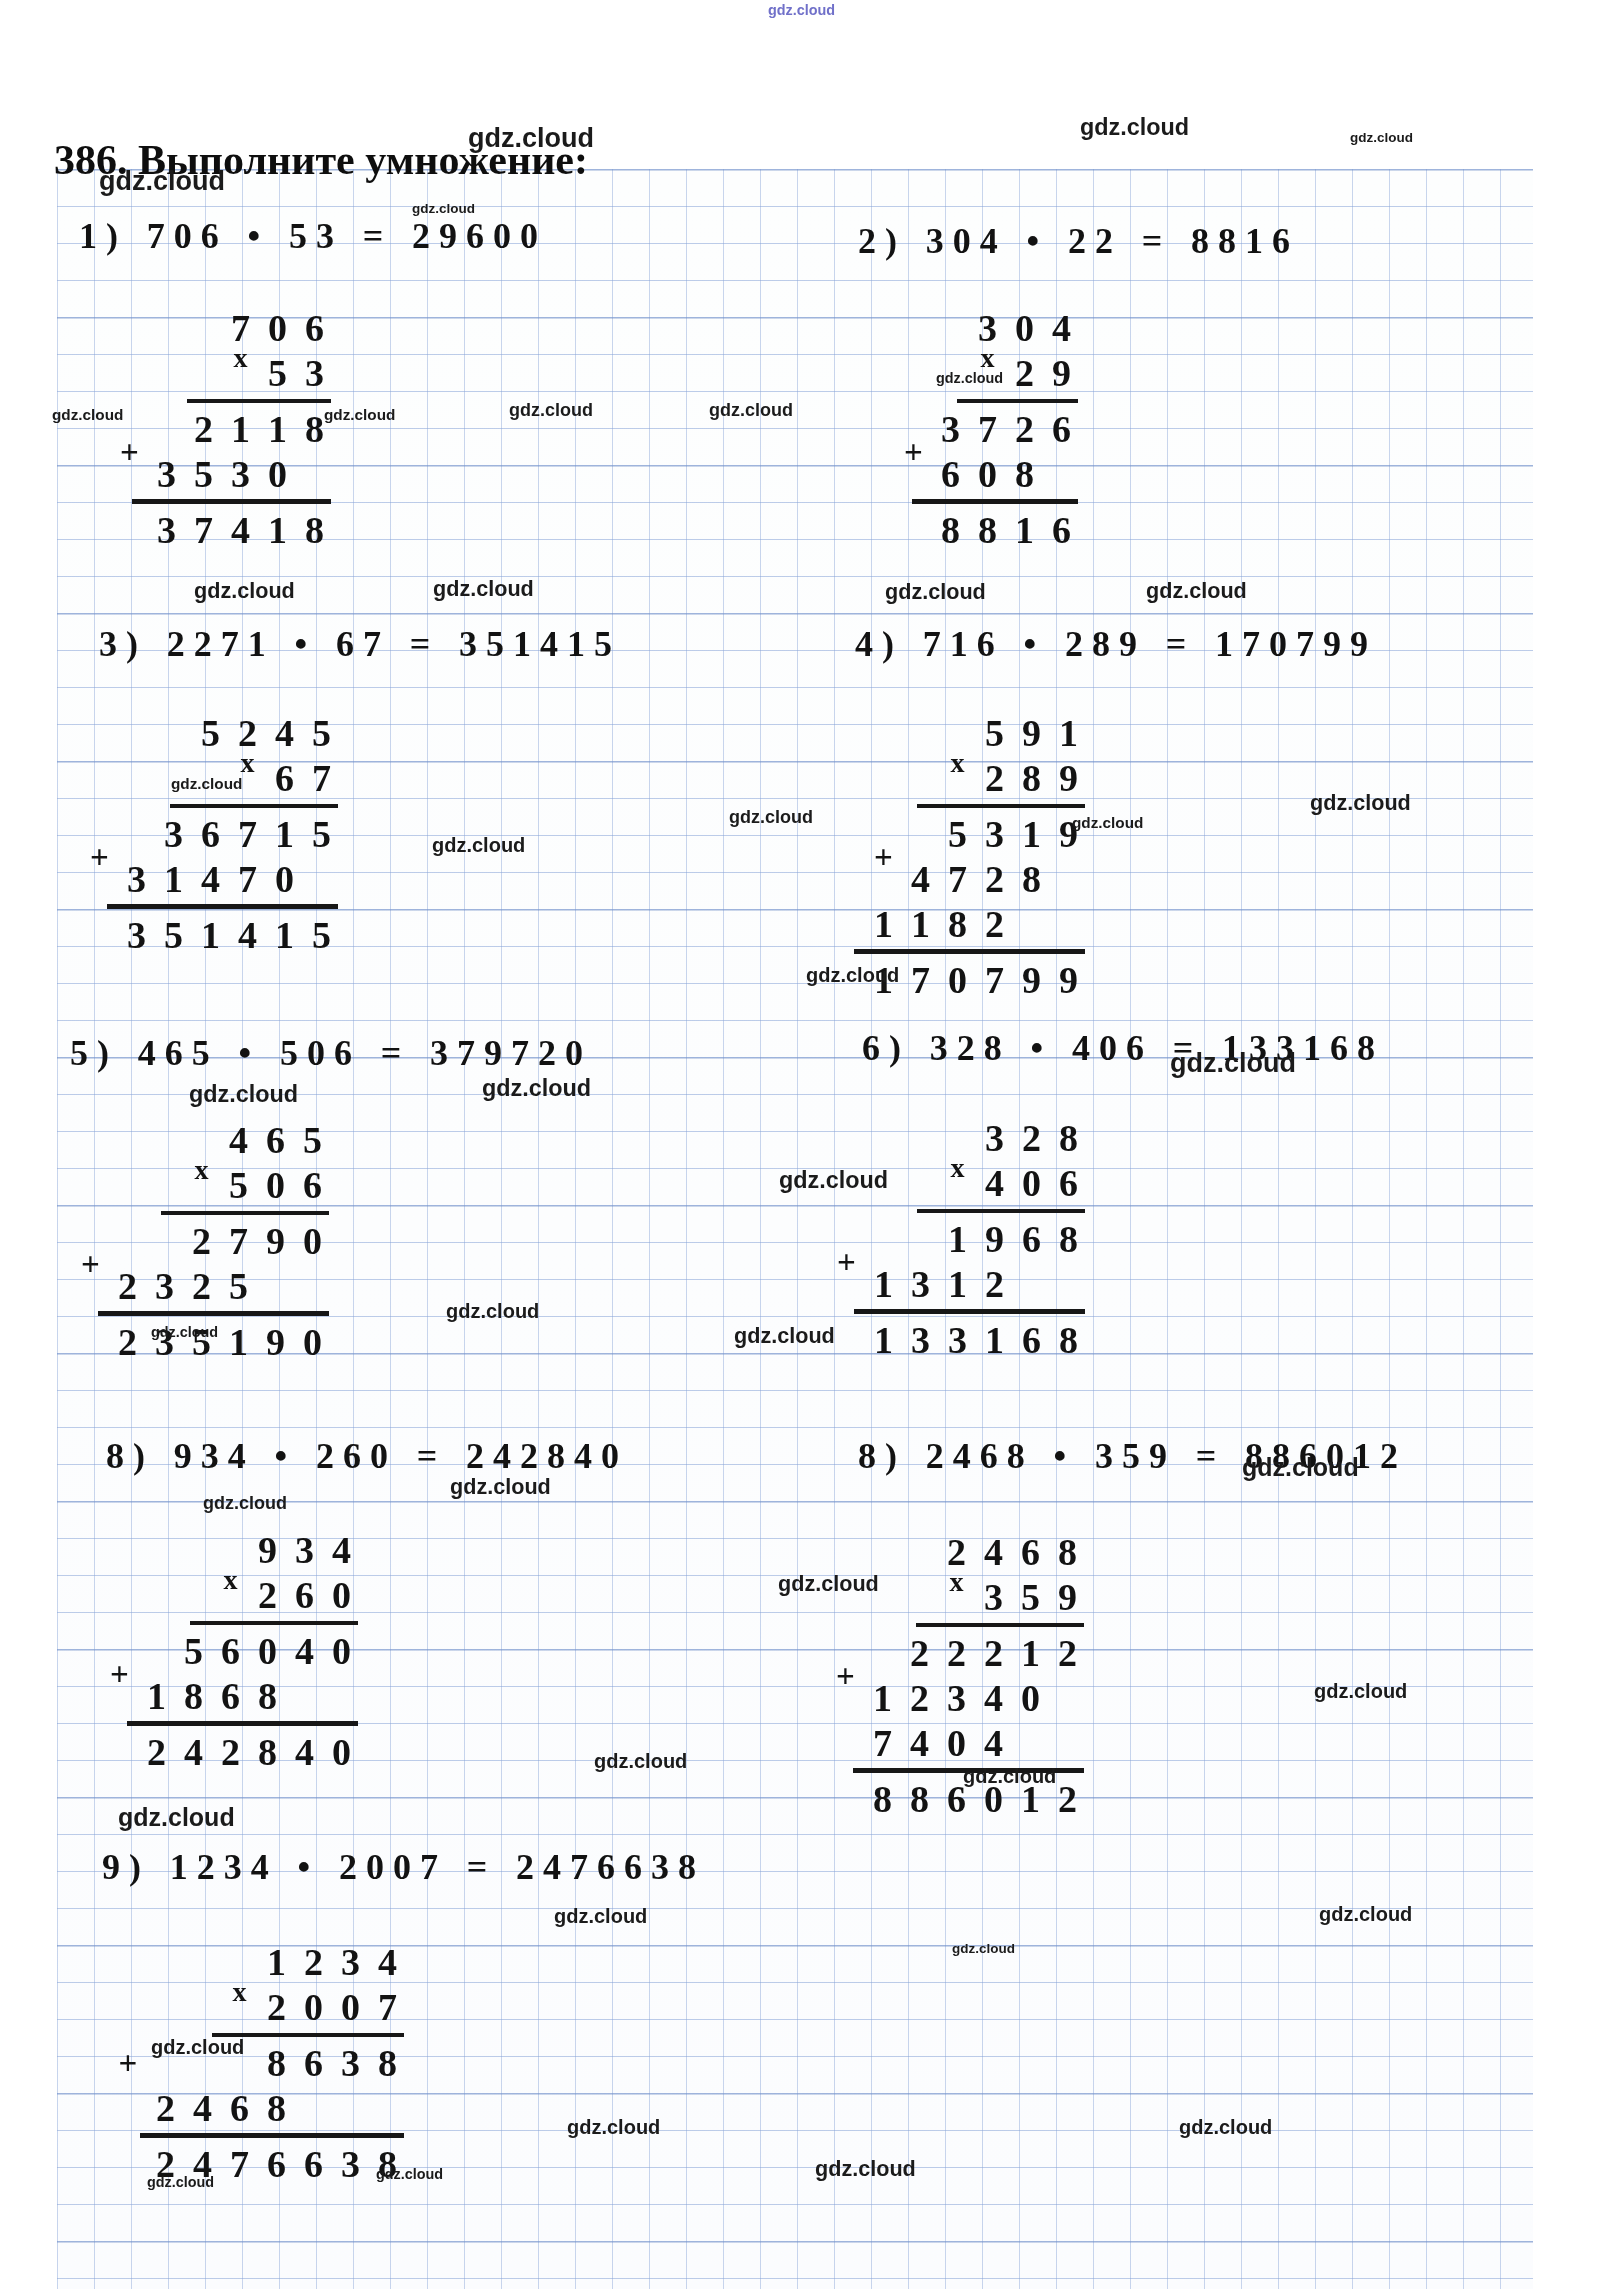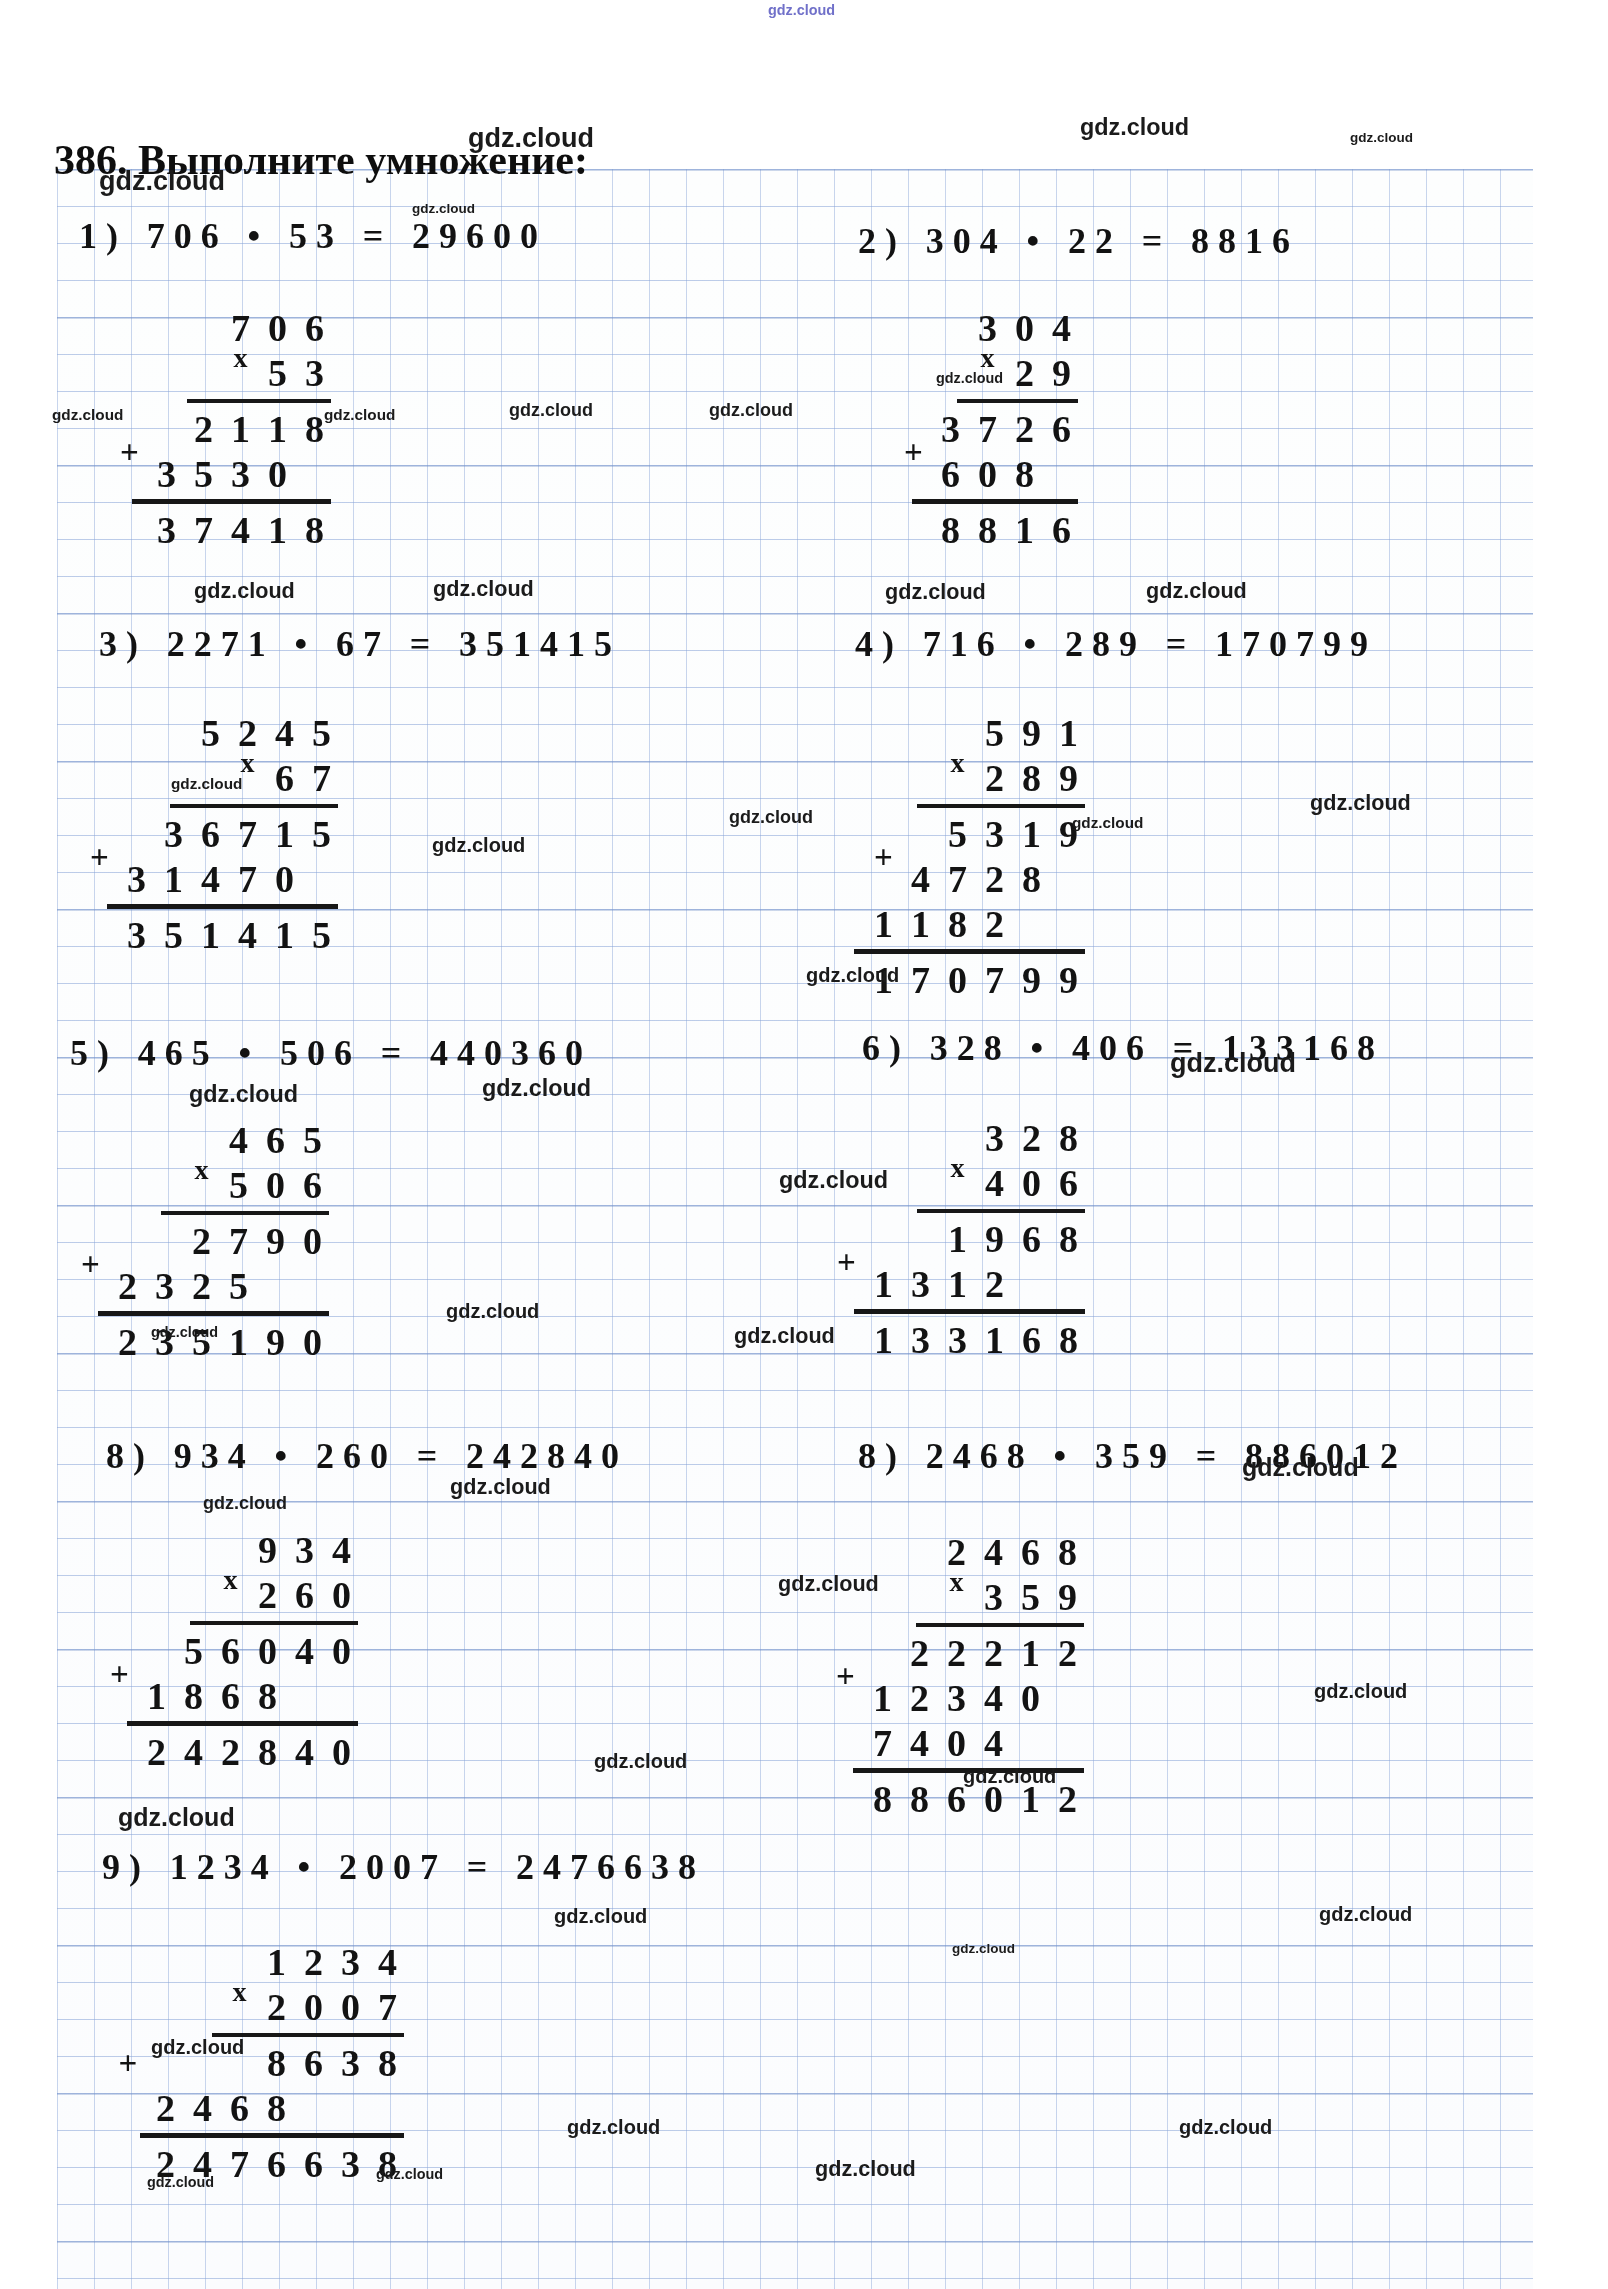--- a/index.html
+++ b/index.html
@@ -47,21 +47,21 @@
 <body>
 
 <div class="grid"></div>
 
 <div class="title">386. Выполните умножение:</div>
 
 <div class="phead" style="left:79px;top:216px">1) 706 • 53 = 29600</div>
 <div class="phead" style="left:858px;top:221px">2) 304 • 22 = 8816</div>
 <div class="phead" style="left:99px;top:624px">3) 2271 • 67 = 351415</div>
 <div class="phead" style="left:855px;top:624px">4) 716 • 289 = 170799</div>
-<div class="phead" style="left:70px;top:1033px">5) 465 • 506 = 440360</div>
+<div class="phead" style="left:70px;top:1033px">5) 465 • 506 = 379720</div>
 <div class="phead" style="left:862px;top:1028px">6) 328 • 406 = 133168</div>
 <div class="phead" style="left:106px;top:1436px">8) 934 • 260 = 242840</div>
 <div class="phead" style="left:858px;top:1436px">8) 2468 • 359 = 886012</div>
 <div class="phead" style="left:102px;top:1847px">9) 1234 • 2007 = 2476638</div>
 
 <div class="work" style="right:1275px;top:306px;width:226px">
     <div class="wrow">
       <div class="digits" style="right: 0px;">
         <span class="digit">7</span>
         <span class="digit">0</span>

